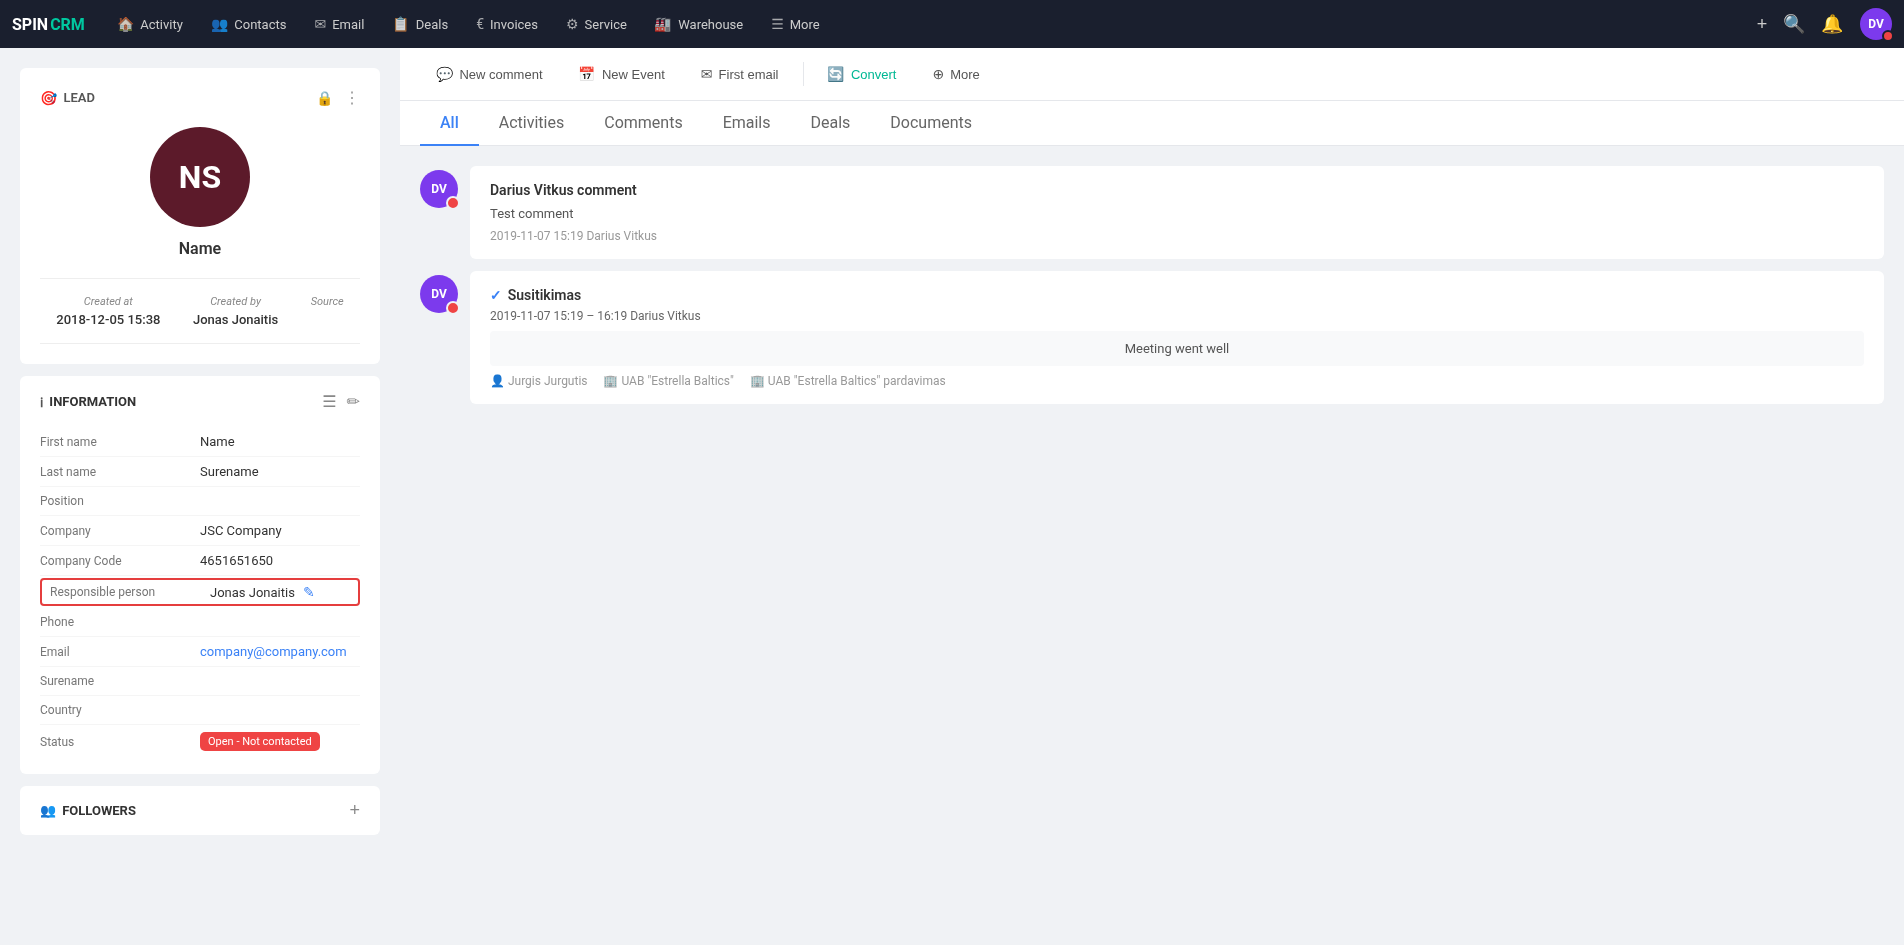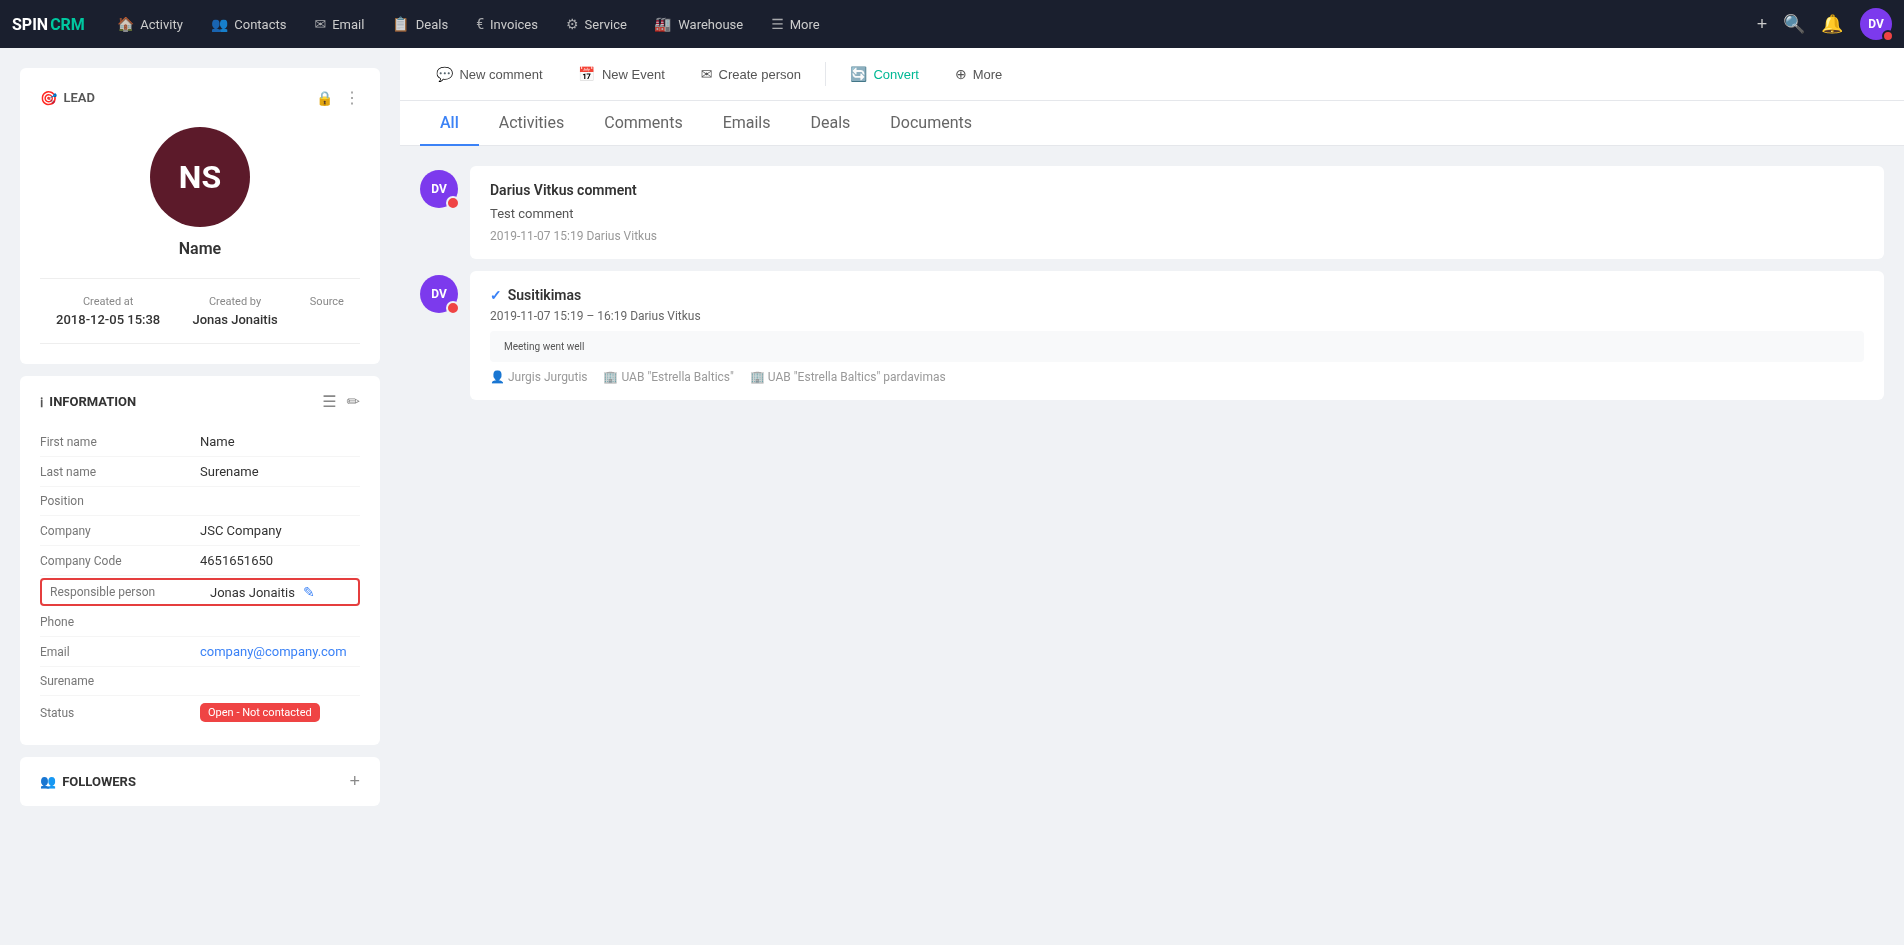--- a/index.html
+++ b/index.html
@@ -34,21 +34,21 @@
     .lead-card-actions { display: flex; align-items: center; gap: 10px; }
     .lead-lock-icon { color: #999; font-size: 14px; }
     .lead-more-icon { color: #999; font-size: 16px; cursor: pointer; }
 
     .lead-avatar-wrap { display: flex; flex-direction: column; align-items: center; margin-bottom: 20px; }
     .lead-avatar { width: 100px; height: 100px; background: #5c1a2a; border-radius: 50%; display: flex; align-items: center; justify-content: center; color: #fff; font-size: 32px; font-weight: 700; margin-bottom: 12px; }
     .lead-name { font-size: 16px; font-weight: 600; color: #333; }
 
     .lead-meta { display: flex; justify-content: space-around; padding: 16px 0; border-top: 1px solid #eee; border-bottom: 1px solid #eee; margin-bottom: 0; }
     .lead-meta-item { display: flex; flex-direction: column; align-items: center; gap: 4px; }
-    .lead-meta-label { font-size: 11px; color: #888; }
+    .lead-meta-label { font-size: 11px; color: #888; font-style: italic; }
     .lead-meta-value { font-size: 13px; color: #333; font-weight: 500; }
 
     
     .info-card { background: #fff; border-radius: 6px; padding: 16px 20px; }
     .info-card-header { display: flex; align-items: center; justify-content: space-between; margin-bottom: 16px; }
     .info-card-title { display: flex; align-items: center; gap: 6px; font-weight: 700; font-size: 13px; color: #333; }
     .info-card-title-icon { color: #555; }
     .info-card-actions { display: flex; gap: 10px; }
     .info-card-action-btn { color: #888; cursor: pointer; font-size: 16px; background: none; border: none; }
 
@@ -88,21 +88,21 @@
     
     .activity-item { display: flex; gap: 12px; align-items: flex-start; }
     .activity-avatar { width: 38px; height: 38px; border-radius: 50%; display: flex; align-items: center; justify-content: center; color: #fff; font-size: 12px; font-weight: 700; flex-shrink: 0; position: relative; margin-top: 4px; }
     .activity-avatar-badge { position: absolute; bottom: -2px; right: -2px; width: 14px; height: 14px; background: #ef4444; border-radius: 50%; border: 2px solid #f0f2f5; display: flex; align-items: center; justify-content: center; font-size: 7px; color: #fff; }
     .activity-card { flex: 1; background: #fff; border-radius: 6px; padding: 16px 20px; }
     .activity-card-title { font-size: 14px; font-weight: 600; color: #333; margin-bottom: 8px; }
     .activity-card-body { font-size: 13px; color: #555; margin-bottom: 8px; }
     .activity-card-meta { font-size: 12px; color: #999; display: flex; gap: 16px; align-items: center; flex-wrap: wrap; }
     .activity-card-meta-item { display: flex; align-items: center; gap: 4px; }
 
-    .meeting-card { background: #f8f9fa; border-radius: 4px; padding: 10px 14px; margin: 8px 0; font-size: 10px; color: #555; }
+    .meeting-card { background: #f8f9fa; border-radius: 4px; padding: 10px 14px; margin: 8px 0; font-size: 13px; color: #555; text-align: center; }
     .meeting-title-row { display: flex; align-items: center; gap: 6px; font-size: 14px; font-weight: 600; color: #333; margin-bottom: 6px; }
     .meeting-check { color: #3b82f6; }
     .meeting-time-row { font-size: 12px; color: #666; margin-bottom: 8px; }
   </style>
 </head>
 <body>
 
 <nav class="topnav">
   <div class="topnav-logo">
     <span class="logo-spin">SPIN</span>
@@ -236,20 +236,24 @@
           </div>
           <div class="info-row">
             <div class="info-row-label">Email</div>
             <div class="info-row-value"><a href="#">company@company.com</a></div>
           </div>
           <div class="info-row">
             <div class="info-row-label">Surename</div>
             <div class="info-row-value"></div>
           </div>
           <div class="info-row">
+            <div class="info-row-label">Country</div>
+            <div class="info-row-value"></div>
+          </div>
+          <div class="info-row">
             <div class="info-row-label">Status</div>
             <div class="info-row-value"><span class="status-badge">Open - Not contacted</span></div>
           </div>
         </div>
     </div>
 
     <div class="followers-card">
       <div class="followers-card-header">
         <div class="followers-title">
           <span>👥</span>
@@ -267,21 +271,21 @@
       <button class="action-btn">
         <span class="action-btn-icon">💬</span>
         <span>New comment</span>
       </button>
       <button class="action-btn">
         <span class="action-btn-icon">📅</span>
         <span>New Event</span>
       </button>
       <button class="action-btn">
         <span class="action-btn-icon">✉</span>
-        <span>Create person</span>
+        <span>First email</span>
       </button>
       <div class="action-bar-divider"></div>
       <button class="action-btn convert">
         <span class="action-btn-icon">🔄</span>
         <span>Convert</span>
       </button>
       <button class="action-btn">
         <span class="action-btn-icon">⊕</span>
         <span>More</span>
       </button>

